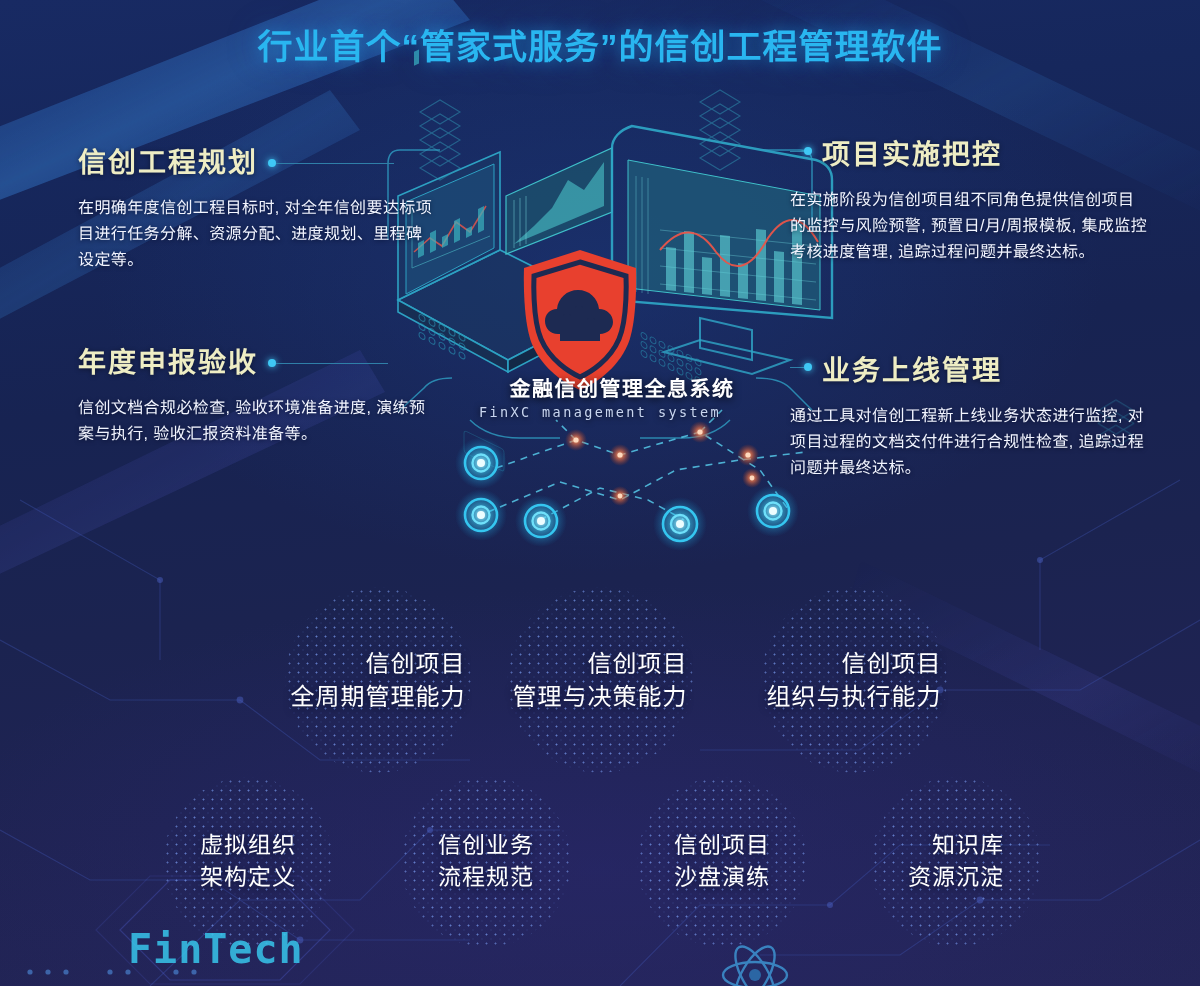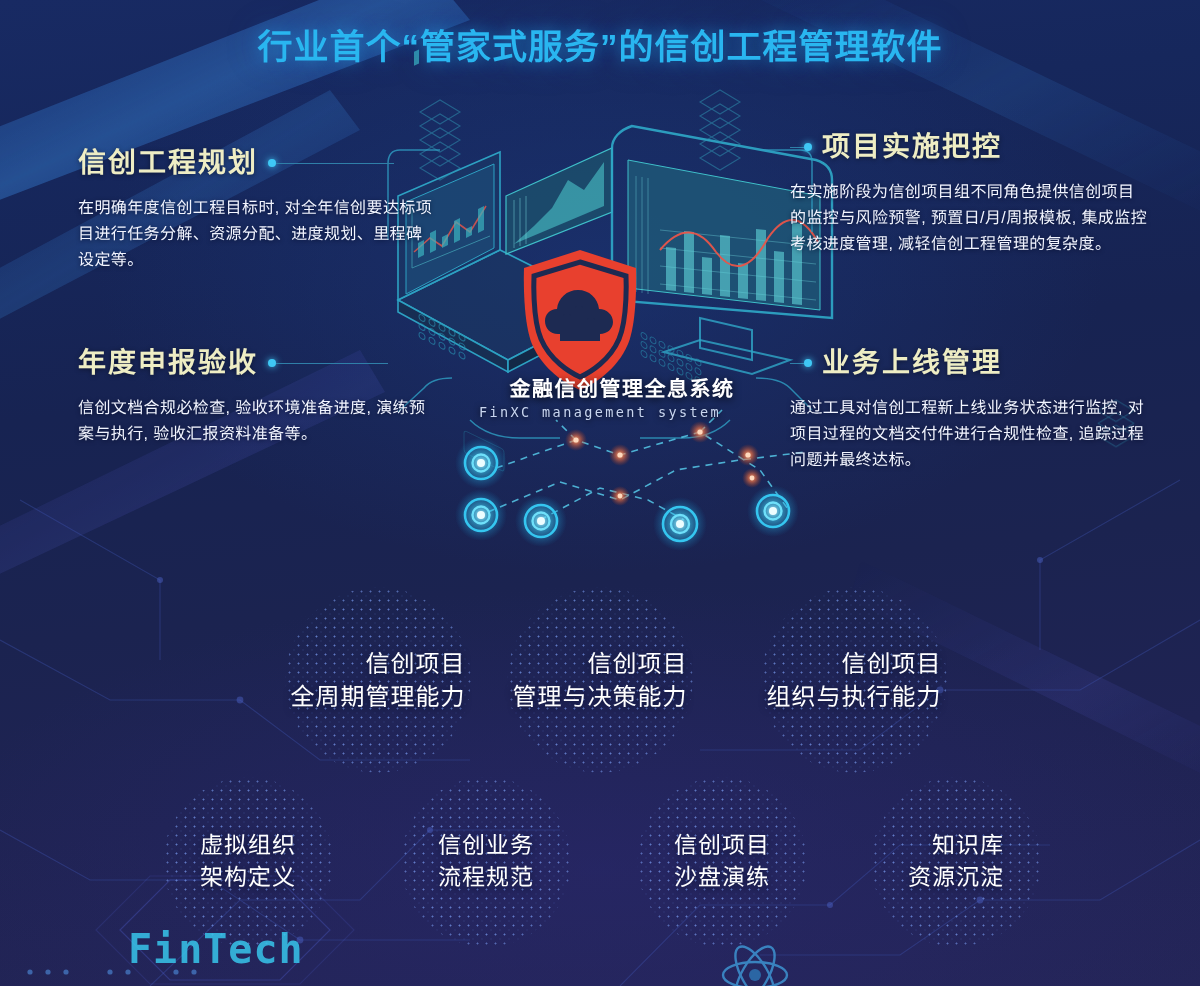--- a/index.html
+++ b/index.html
@@ -41,21 +41,21 @@
   }
   .feature p {
     margin-top: 16px;
     font-size: 16px; line-height: 1.62; color: #f2f5ff;
     letter-spacing: 0.4px;
     text-shadow: 0 1px 4px rgba(5,12,40,0.75);
   }
   .f-left  { left: 78px; }
   .f-left  h3 { text-align: left; }
   .f-right { left: 790px; width: 360px; }
-  .f-right h3 { text-align: left; }
+  .f-right h3 { text-align: left; margin-top: 8px; }
 
   .lead { display: flex; align-items: center; height: 28px; }
   .lead .dot {
     width: 8px; height: 8px; border-radius: 50%;
     background: #3fc8f5; box-shadow: 0 0 7px #3fc8f5;
     flex: 0 0 auto;
   }
   .lead .bar { height: 1px; background: #2f7fa8; }
   .lead-l { margin-left: 10px; }
   .lead-r { margin-right: 10px; }
@@ -433,21 +433,21 @@
   </div>
 
   <div class="feature f-right" style="top:132px;">
     <div class="head-row">
       <span class="lead lead-r">
         <span class="bar" style="width:14px;"></span>
         <span class="dot"></span>
       </span>
       <h3>项目实施把控</h3>
     </div>
-    <p>在实施阶段为信创项目组不同角色提供信创项目的监控与风险预警, 预置日/月/周报模板, 集成监控考核进度管理, 减轻信创工程管理的复杂度。</p>
+    <p>在实施阶段为信创项目组不同角色提供信创项目的监控与风险预警, 预置日/月/周报模板, 集成监控考核进度管理, 追踪过程问题并最终达标。</p>
   </div>
 
   <div class="feature f-right" style="top:348px;">
     <div class="head-row">
       <span class="lead lead-r">
         <span class="bar" style="width:14px;"></span>
         <span class="dot"></span>
       </span>
       <h3>业务上线管理</h3>
     </div>

